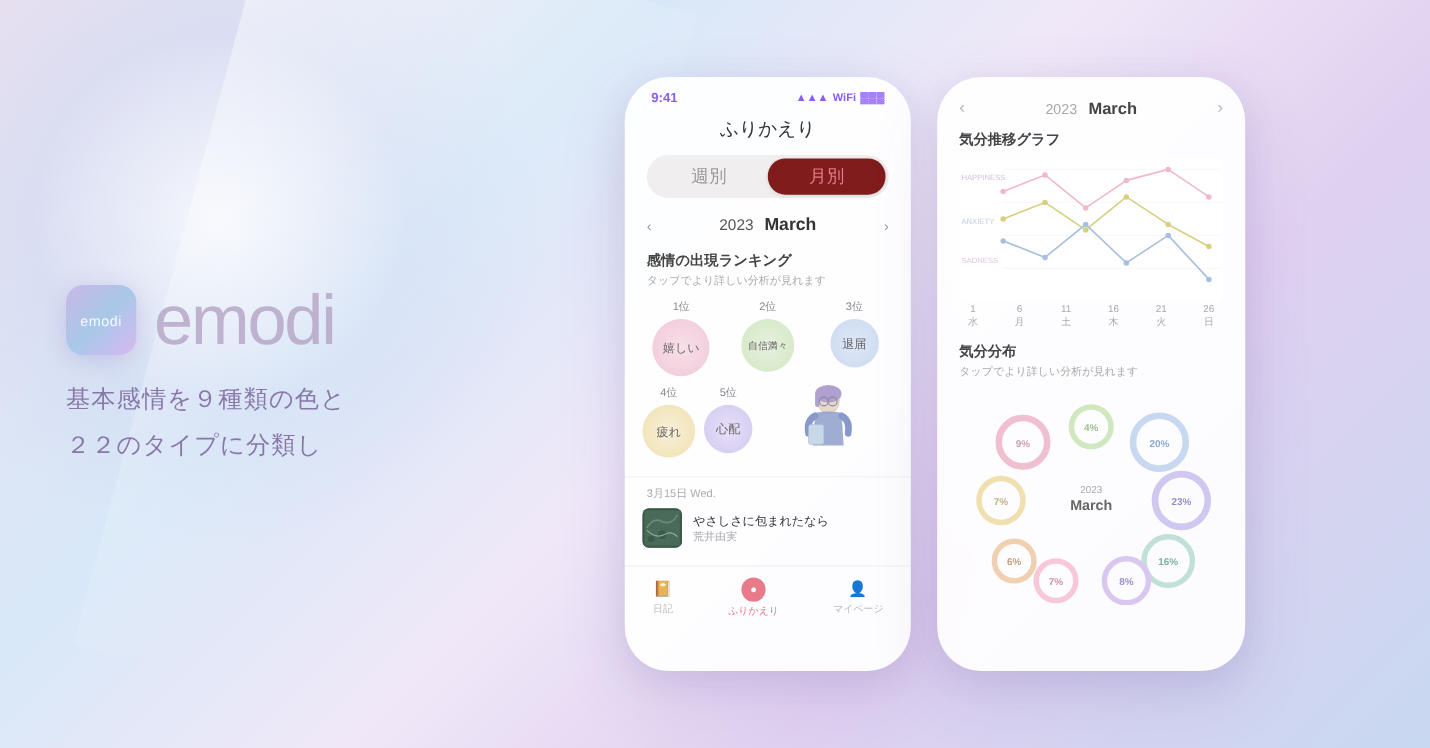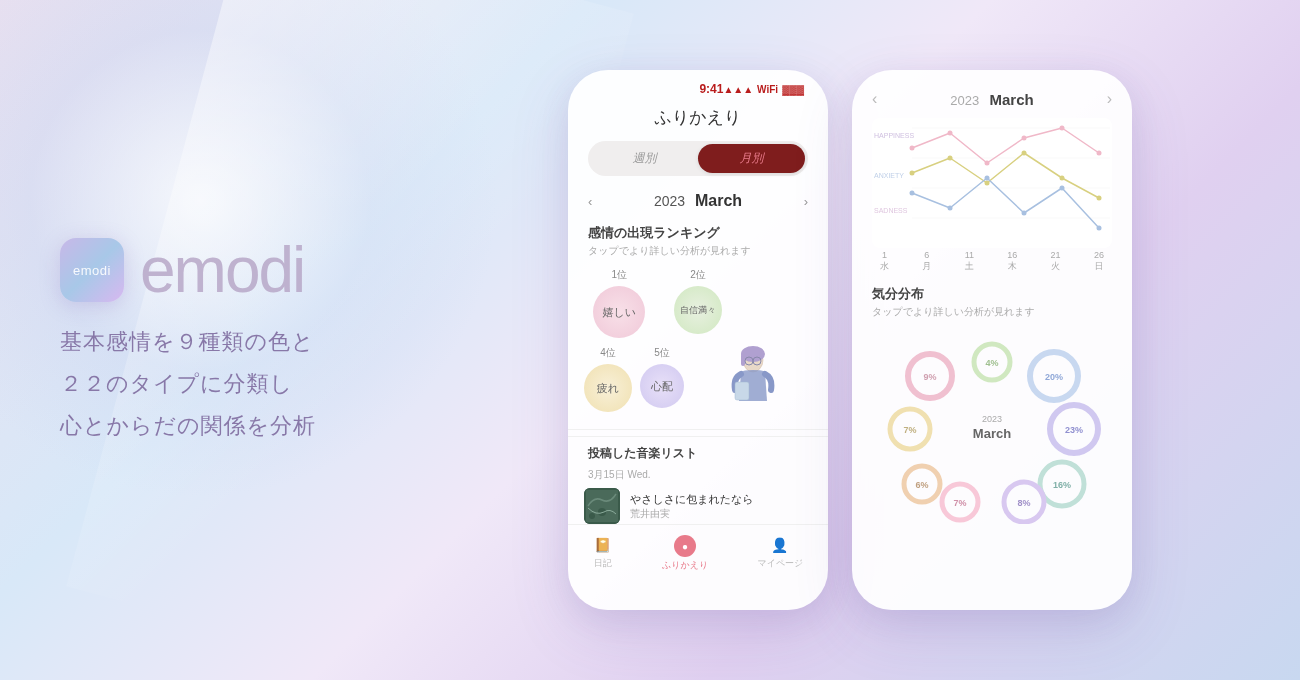--- a/index.html
+++ b/index.html
@@ -119,26 +119,26 @@
     }
 
     .phone-right {
       width: 280px;
       height: 540px;
     }
 
     
     .phone-status-bar {
       display: flex;
-      justify-content: flex-end;
+      justify-content: space-between;
       align-items: center;
       padding: 12px 24px 6px;
       font-size: 12px;
       font-weight: 600;
-      color: #b91c1c;
+      color: #8b5cf6;
     }
 
     .status-icons {
       display: flex;
       gap: 4px;
       align-items: center;
       font-size: 10px;
     }
 
     .phone-title {
@@ -154,24 +154,23 @@
       margin: 0 20px 16px;
       background: #f0eeee;
       border-radius: 20px;
       padding: 3px;
     }
 
     .tab-item {
       flex: 1;
       text-align: center;
       padding: 6px 0;
-      font-size: 12px;
+      font-size: 16px;
       border-radius: 16px;
       color: #999;
-      font-style: italic;
     }
 
     .tab-item.active {
       background: #7f1d1d;
       color: #e87a8a;
       font-weight: 500;
       box-shadow: 0 1px 4px rgba(0,0,0,0.1);
     }
 
     .nav-row {
@@ -449,21 +448,20 @@
   <div class="left-section">
     <div class="logo-row">
       <div class="logo-icon">
         <span>emodi</span>
       </div>
       <div class="logo-text">emodi</div>
     </div>
     <div class="tagline">
       <div>基本感情を９種類の色と</div>
       <div>２２のタイプに分類し</div>
-      <div>心とからだの関係を分析</div>
     </div>
   </div>
 
   <div class="phones-section">
 
     <div class="phone phone-left">
       <div class="phone-content">
 
         <div class="phone-status-bar">
           <span>9:41</span>
@@ -495,20 +493,24 @@
 
         <div class="emotion-ranking">
           <div class="emotion-item">
             <span class="emotion-rank">1位</span>
             <div class="emotion-bubble bubble-1">嬉しい</div>
           </div>
           <div class="emotion-item">
             <span class="emotion-rank">2位</span>
             <div class="emotion-bubble bubble-2" style="font-size:9px">自信満々</div>
           </div>
+          <div class="emotion-item">
+            <span class="emotion-rank">3位</span>
+            <div class="emotion-bubble bubble-3">退届</div>
+          </div>
         </div>
 
         <div class="emotion-row2">
           <div class="emotion-item">
             <span class="emotion-rank">4位</span>
             <div class="emotion-bubble bubble-4">疲れ</div>
           </div>
           <div class="emotion-item">
             <span class="emotion-rank">5位</span>
             <div class="emotion-bubble bubble-5">心配</div>
@@ -530,21 +532,20 @@
 
               <path d="M16 28 Q8 32 10 44" stroke="#8898c8" stroke-width="6" fill="none" stroke-linecap="round"></path>
               <path d="M40 28 Q48 32 46 44" stroke="#8898c8" stroke-width="6" fill="none" stroke-linecap="round"></path>
 
               <rect x="10" y="36" width="14" height="18" rx="2" fill="#c8d8e8" stroke="#a0b8d0" stroke-width="0.5"></rect>
             </svg>
           </div>
         </div>
 
         <div style="border-top: 1px solid #f0f0f0; flex: 1; padding-top: 6px;">
-          <div class="music-section-title">投稿した音楽リスト</div>
           <div class="music-date" style="font-size:10px; color:#aaa; padding: 2px 20px 6px;">3月15日 Wed.</div>
           <div class="music-item">
             <div class="music-thumb">
               <svg width="36" height="36" viewBox="0 0 36 36">
                 <rect width="36" height="36" fill="#3a5a4a"></rect>
                 <rect x="2" y="2" width="32" height="32" fill="#4a6a5a" rx="1"></rect>
                 <path d="M4 18 Q10 8 18 12 Q26 16 32 6" stroke="#6a8a7a" stroke-width="1.5" fill="none"></path>
                 <circle cx="18" cy="24" r="4" fill="#3a5a4a"></circle>
                 <circle cx="8" cy="28" r="3" fill="#3a5a4a"></circle>
                 <path d="M4 20 Q12 28 20 24 Q26 20 32 26" stroke="#8aaa9a" stroke-width="1" fill="none"></path>
@@ -579,20 +580,21 @@
       <div class="phone-right-header">
         <span class="chevron">‹</span>
         <div class="month-display">
           <span class="year">2023</span>
           <span class="month">March</span>
         </div>
         <span class="chevron">›</span>
       </div>
 
       <div class="graph-section">
+        <div class="graph-title">気分推移グラフ</div>
         <div class="graph-container">
           <svg class="graph-svg" viewBox="0 0 240 130" xmlns="http://www.w3.org/2000/svg">
 
             <text x="2" y="20" font-size="7" fill="#d0c0e0">HAPPINESS</text>
             <text x="2" y="60" font-size="7" fill="#c0d0e8">ANXIETY</text>
             <text x="2" y="95" font-size="7" fill="#e0c8e0">SADNESS</text>
 
             <line x1="40" y1="10" x2="238" y2="10" stroke="#f0f0f0" stroke-width="0.5"></line>
             <line x1="40" y1="40" x2="238" y2="40" stroke="#f0f0f0" stroke-width="0.5"></line>
             <line x1="40" y1="70" x2="238" y2="70" stroke="#f0f0f0" stroke-width="0.5"></line>

